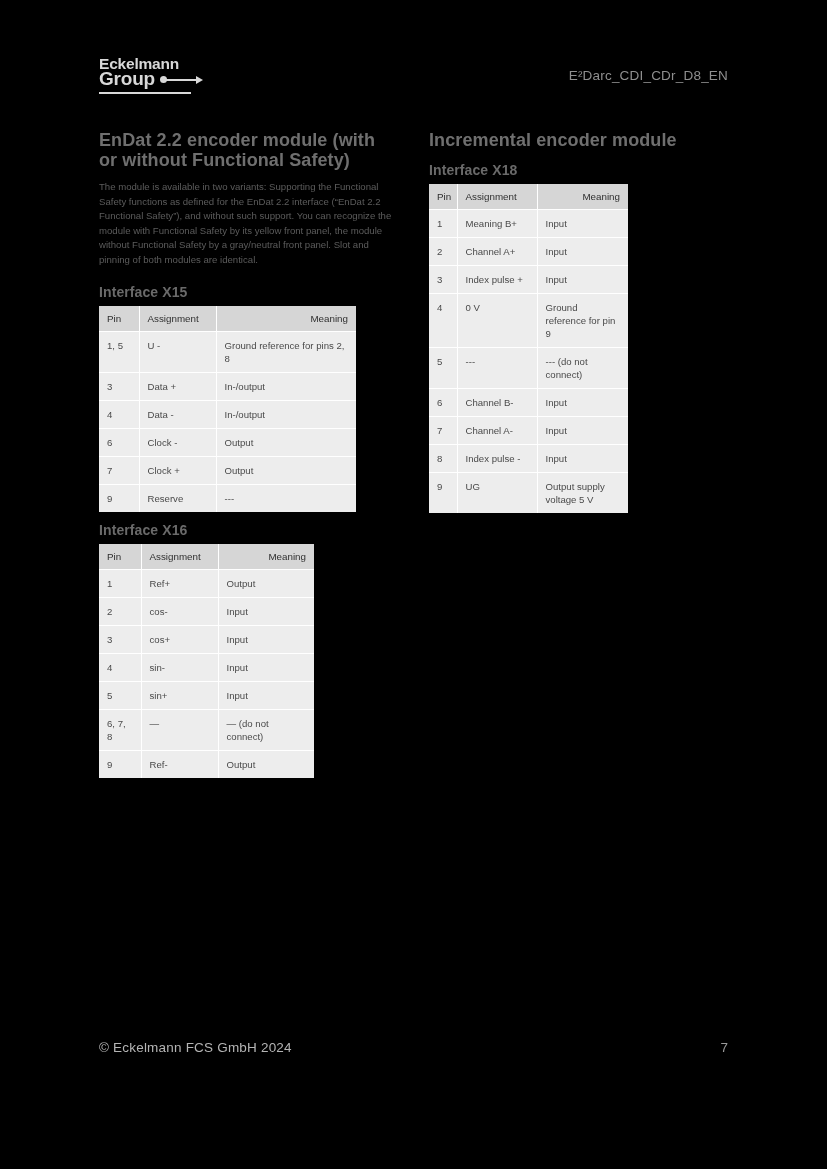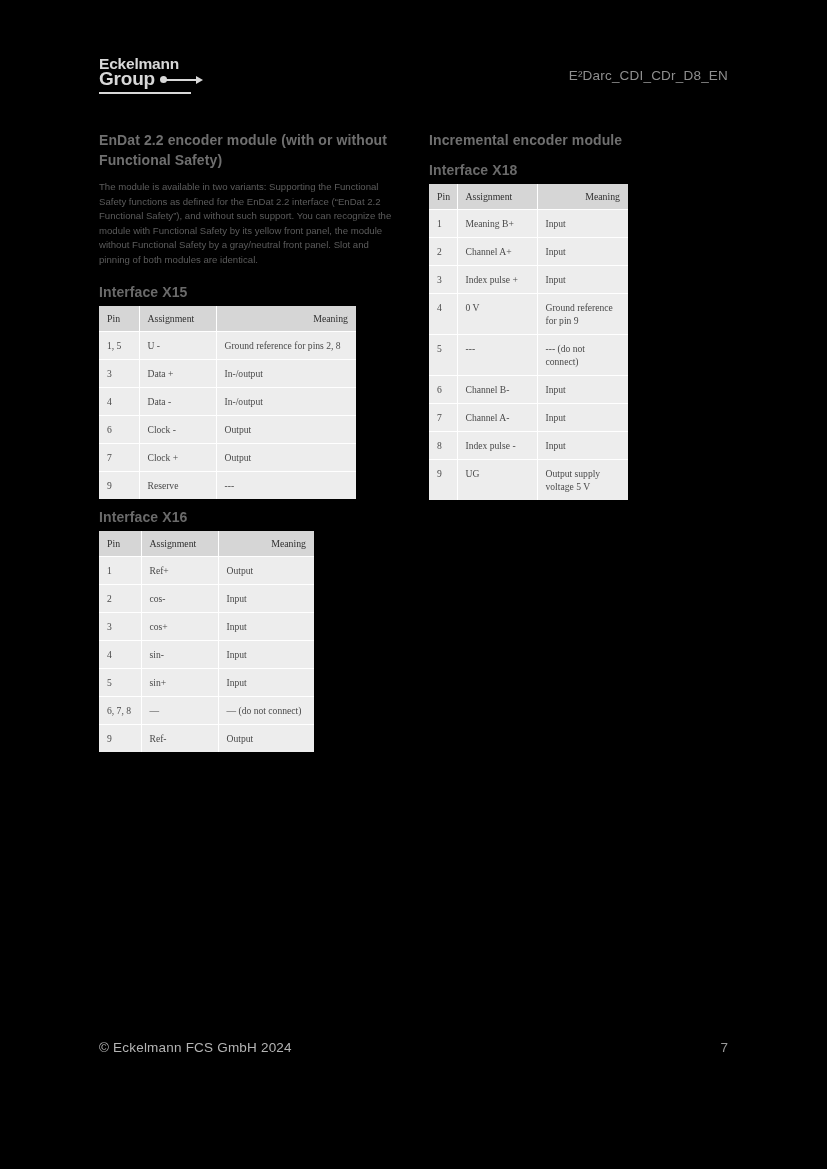--- a/index.html
+++ b/index.html
@@ -114,21 +114,21 @@
   }
   .col-right {
     position: absolute;
     left: 429px;
     top: 130px;
     width: 300px;
   }
 
   h2.sec-title {
     margin: 0 0 10px 0;
-    font-size: 14px;
+    font-size: 18px;
     font-weight: bold;
     color: #6f6f6f;
     line-height: 20px;
     letter-spacing: 0.1px;
   }
   h3.sub-title {
     margin: 16px 0 6px 0;
     font-size: 14px;
     font-weight: bold;
     color: #6a6a6a;
@@ -142,21 +142,20 @@
     width: 293px;
   }
 
   
   table.pin-table {
     border-collapse: collapse;
     table-layout: fixed;
     background: #84cc16;
     font-size: 9.6px;
     color: #4a4a4a;
-    font-family: Liberation Serif, serif;
   }
   table.pin-table thead th {
     background: #d6d6d6;
     color: #2f2f2f;
     font-weight: normal;
     text-align: left;
     padding: 7px 8px 7px 8px;
     border-right: 1px solid #ffffff;
     font-size: 9.8px;
   }

